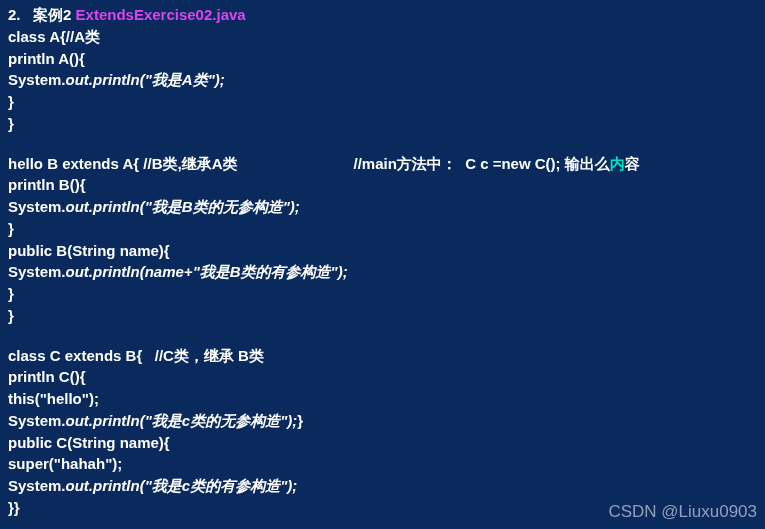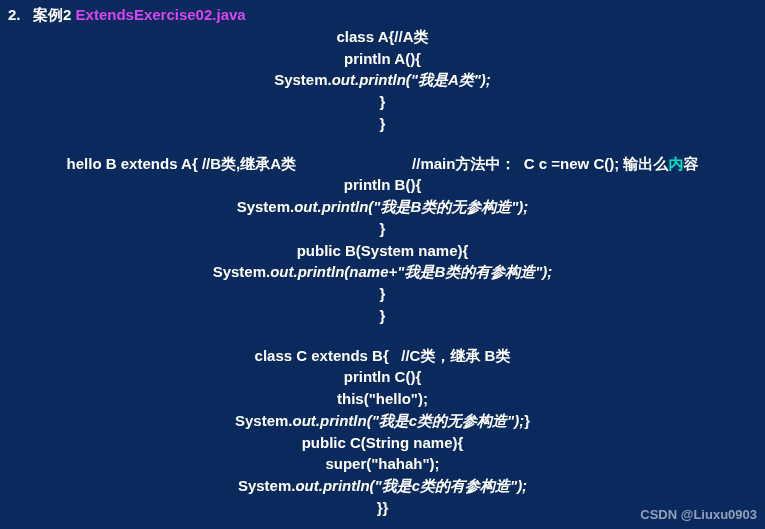--- a/index.html
+++ b/index.html
@@ -24,21 +24,21 @@
       white-space: nowrap;
     }
     .title-case {
       color: #ffffff;
     }
     .title-file {
       color: #d946ef;
     }
     .code-line {
       white-space: pre;
-      text-align: center;
+      text-align: left;
     }
     .italic {
       font-style: italic;
     }
     .comment {
       display: inline;
     }
     .main-comment {
       display: inline-block;
       margin-left: 116px;
@@ -47,22 +47,22 @@
       color: #00e4c8;
     }
     .block-gap {
       height: 18px;
     }
     .watermark {
       position: absolute;
       bottom: 4px;
       right: 8px;
       color: #aab4c8;
-      font-size: 13px;
-      font-weight: bold;
+      font-size: 17px;
+      font-weight: normal;
       opacity: 0.85;
     }
   </style>
 </head>
 <body>
 
 <div class="title-line">
   <span>2.</span>&nbsp;&nbsp;&nbsp;<span class="title-case">案例2</span> <span class="title-file">ExtendsExercise02.java</span>
 </div>
 
@@ -71,21 +71,21 @@
 <div class="code-line"><span>System.</span><span class="italic">out.println("我是A类");</span></div>
 <div class="code-line">}</div>
 <div class="code-line">}</div>
 
 <div class="block-gap"></div>
 
 <div class="code-line"><span>hello B extends A{ </span><span class="comment">//B类,继承A类</span><span class="main-comment"><span>//main方法中：  C c =new C(); 输出么</span><span class="cyan-text">内</span><span>容</span></span></div>
 <div class="code-line">println B(){</div>
 <div class="code-line"><span>System.</span><span class="italic">out.println("我是B类的无参构造");</span></div>
 <div class="code-line">}</div>
-<div class="code-line">public B(System name){</div>
+<div class="code-line">public B(String name){</div>
 <div class="code-line"><span>System.</span><span class="italic">out.println(name+"我是B类的有参构造");</span></div>
 <div class="code-line">}</div>
 <div class="code-line">}</div>
 
 <div class="block-gap"></div>
 
 <div class="code-line"><span>class C extends B{   </span><span class="comment">//C类，继承 B类</span></div>
 <div class="code-line">println C(){</div>
 <div class="code-line">this("hello");</div>
 <div class="code-line"><span>System.</span><span class="italic">out.println("我是c类的无参构造");</span><span>}</span></div>

